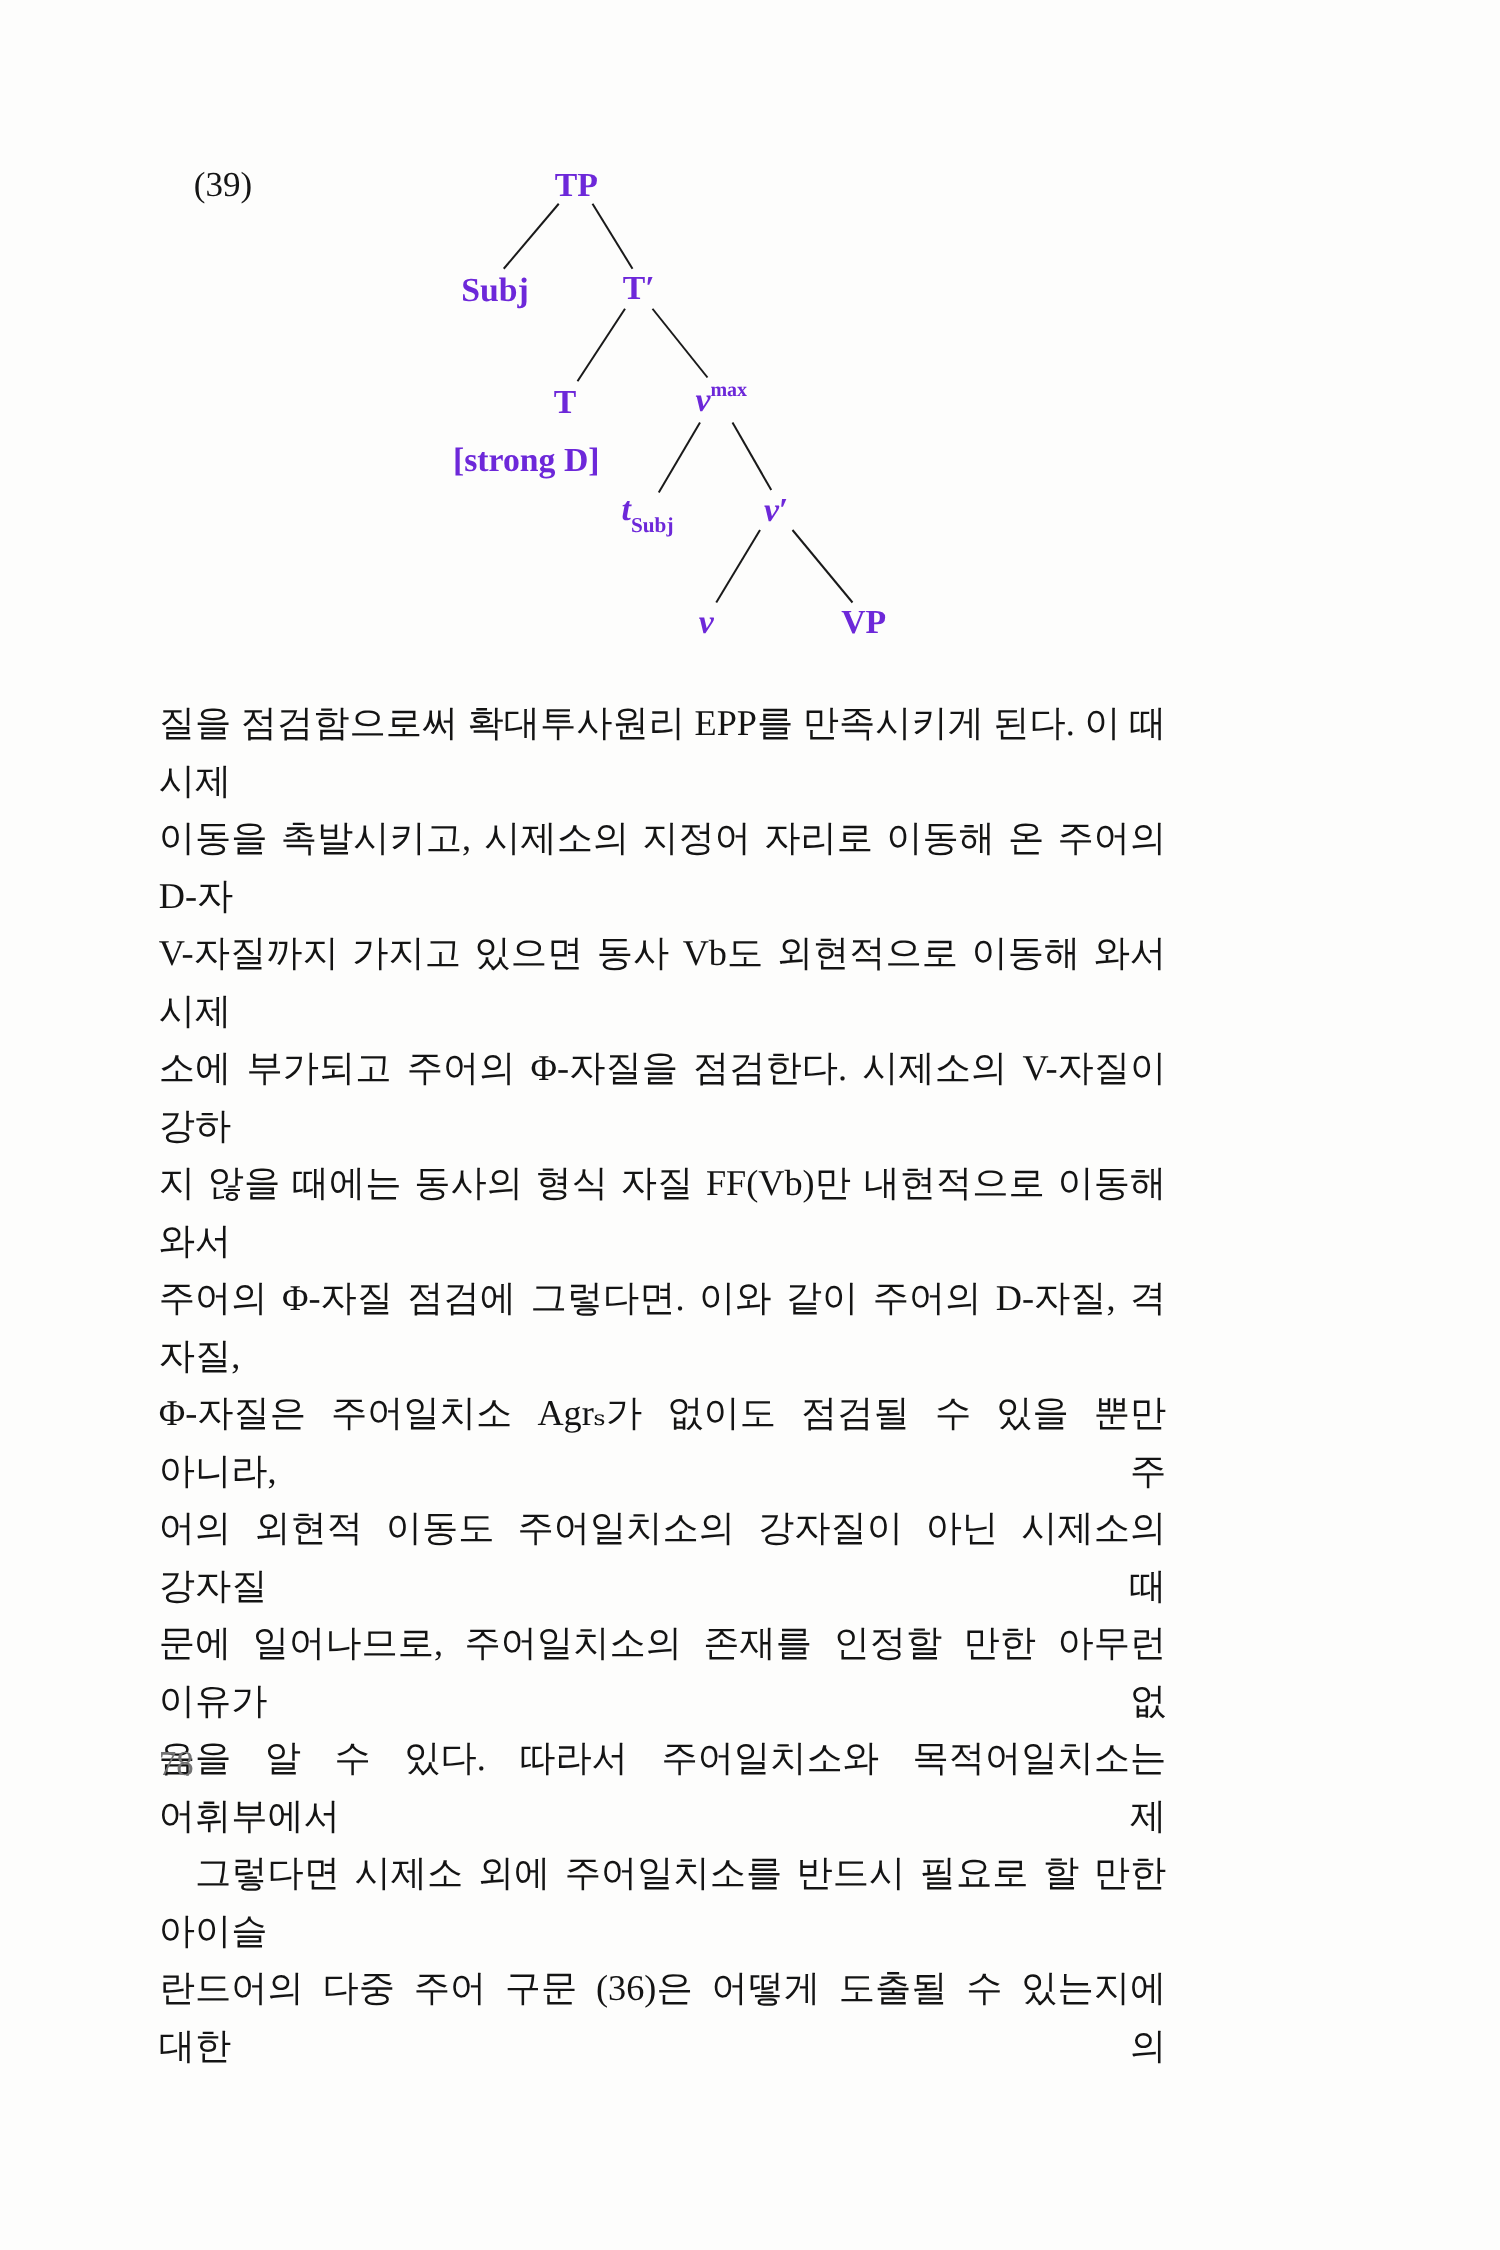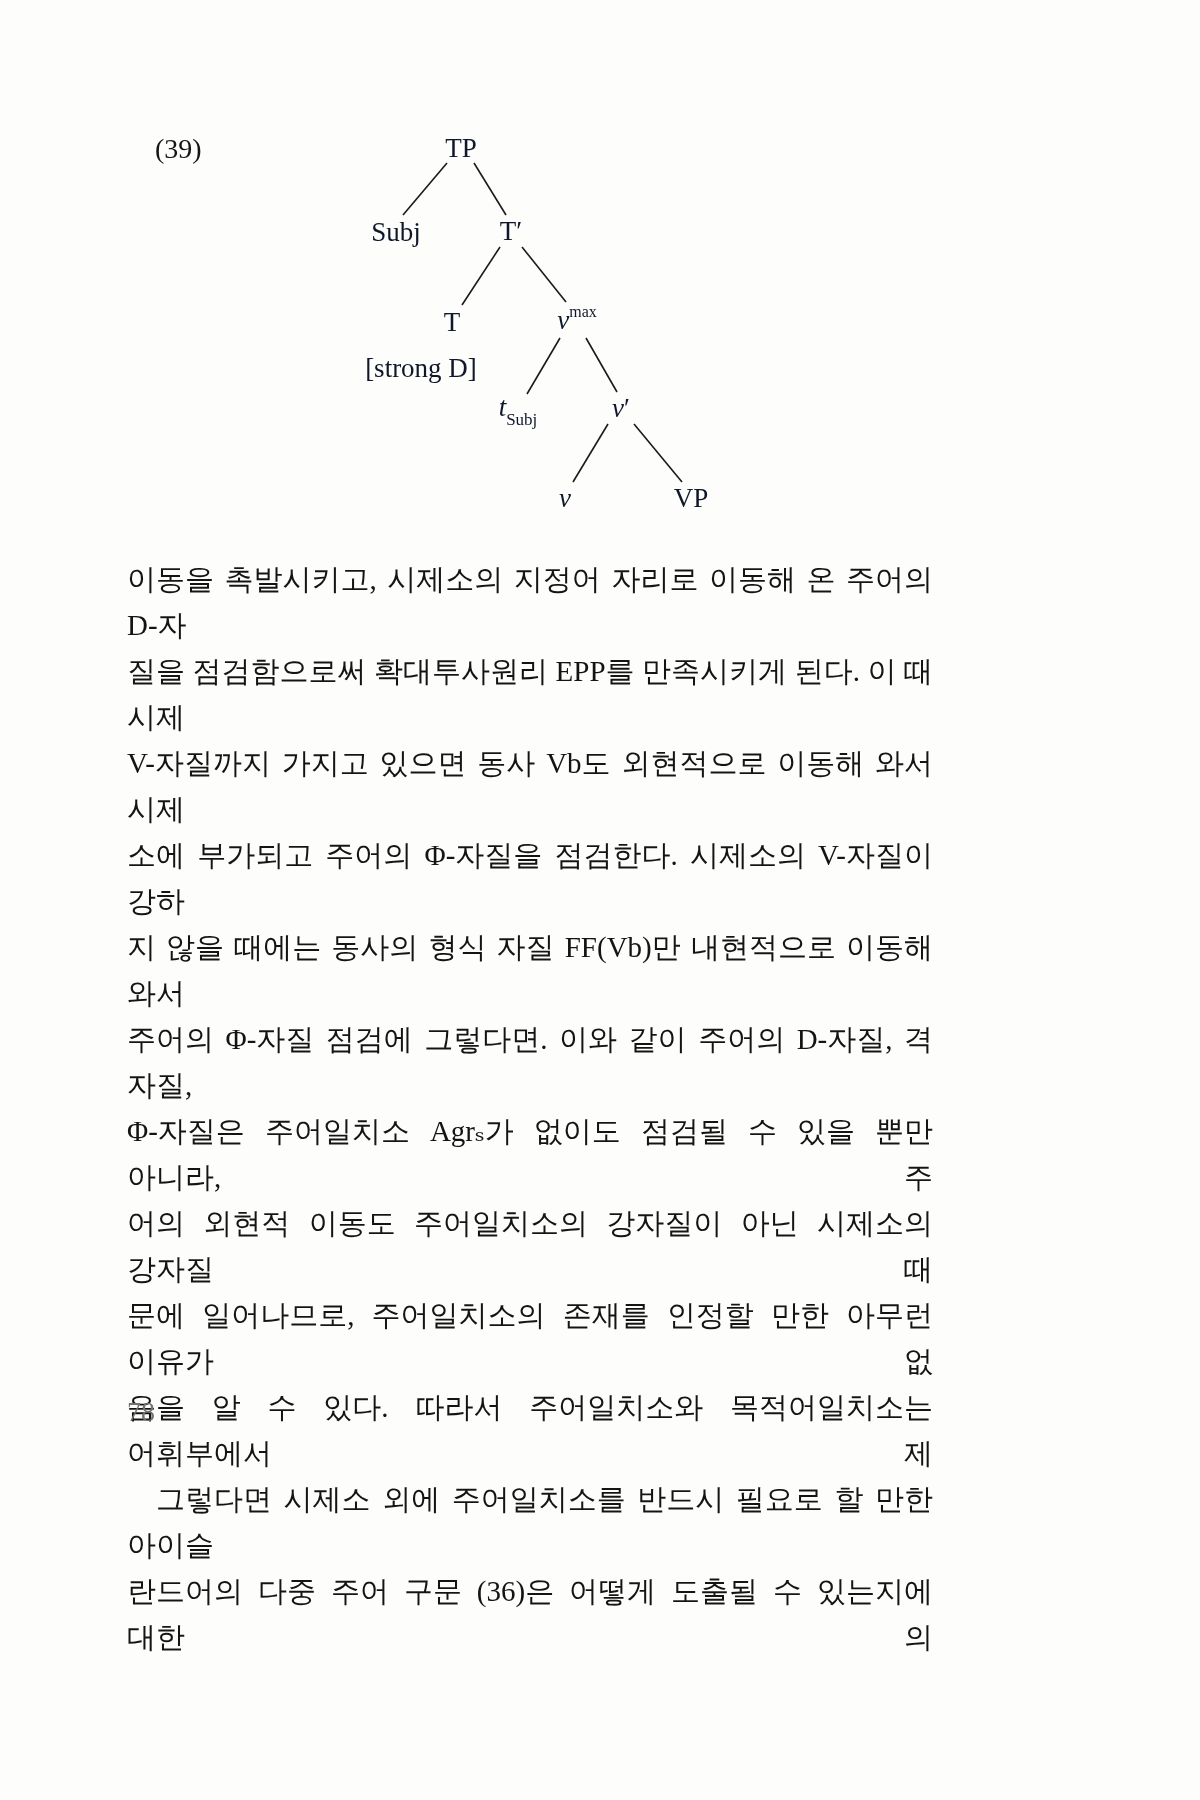--- a/index.html
+++ b/index.html
@@ -28,21 +28,22 @@
   .diagram svg.edges {
     position: absolute;
     left: 0; top: 0;
     pointer-events: none;
   }
   .node {
     position: absolute;
     transform: translate(-50%, -50%);
     font-size: 27px;
     white-space: nowrap;
-    color: #0f172a;
+    color: #6d28d9;
+    font-weight: bold;
   }
   .node i { font-style: italic; }
   .node sup {
     font-size: 16px;
     position: relative;
     top: -2px;
   }
   .node sub {
     font-size: 17px;
     position: relative;
@@ -122,22 +123,22 @@
     <span class="node" style="left:518px; top:410px;"><i>t</i><sub>Subj</sub></span>
 
     <span class="node" style="left:621px; top:408px;"><i>v</i><span>′</span></span>
 
     <span class="node" style="left:565px; top:498px;"><i>v</i></span>
 
     <span class="node" style="left:691px; top:498px;">VP</span>
   </div>
 
   <div class="body-text">
+      <div class="text-line justify">질을 점검함으로써 확대투사원리 EPP를 만족시키게 된다. 이 때 시제</div>
       <div class="text-line justify">이동을 촉발시키고, 시제소의 지정어 자리로 이동해 온 주어의 D-자</div>
-      <div class="text-line justify">질을 점검함으로써 확대투사원리 EPP를 만족시키게 된다. 이 때 시제</div>
       <div class="text-line justify">V-자질까지 가지고 있으면 동사 Vb도 외현적으로 이동해 와서 시제</div>
       <div class="text-line justify">소에 부가되고 주어의 Φ-자질을 점검한다. 시제소의 V-자질이 강하</div>
       <div class="text-line justify">지 않을 때에는 동사의 형식 자질 FF(Vb)만 내현적으로 이동해 와서</div>
       <div class="text-line justify">주어의 Φ-자질 점검에 그렇다면. 이와 같이 주어의 D-자질, 격 자질,</div>
       <div class="text-line justify">Φ-자질은 주어일치소 Agrₛ가 없이도 점검될 수 있을 뿐만 아니라, 주</div>
       <div class="text-line justify">어의 외현적 이동도 주어일치소의 강자질이 아닌 시제소의 강자질 때</div>
       <div class="text-line justify">문에 일어나므로, 주어일치소의 존재를 인정할 만한 아무런 이유가 없</div>
       <div class="text-line justify">음을 알 수 있다. 따라서 주어일치소와 목적어일치소는 어휘부에서 제</div>
       <div class="text-line indent justify">그렇다면 시제소 외에 주어일치소를 반드시 필요로 할 만한 아이슬</div>
       <div class="text-line justify">란드어의 다중 주어 구문 (36)은 어떻게 도출될 수 있는지에 대한 의</div>

